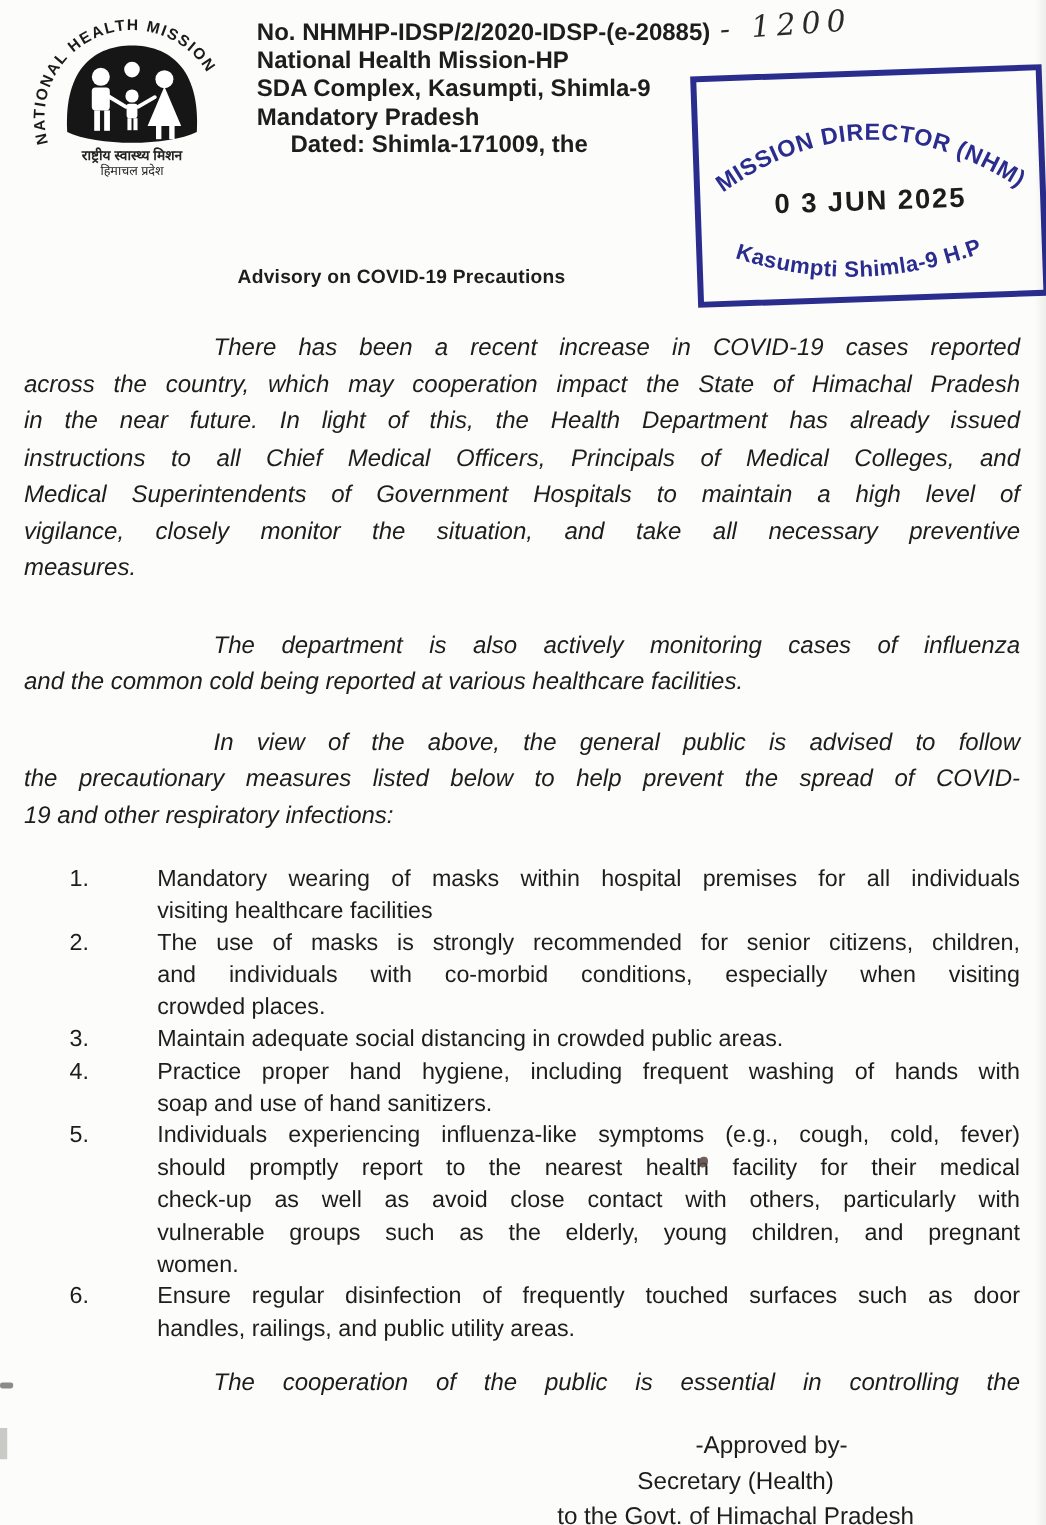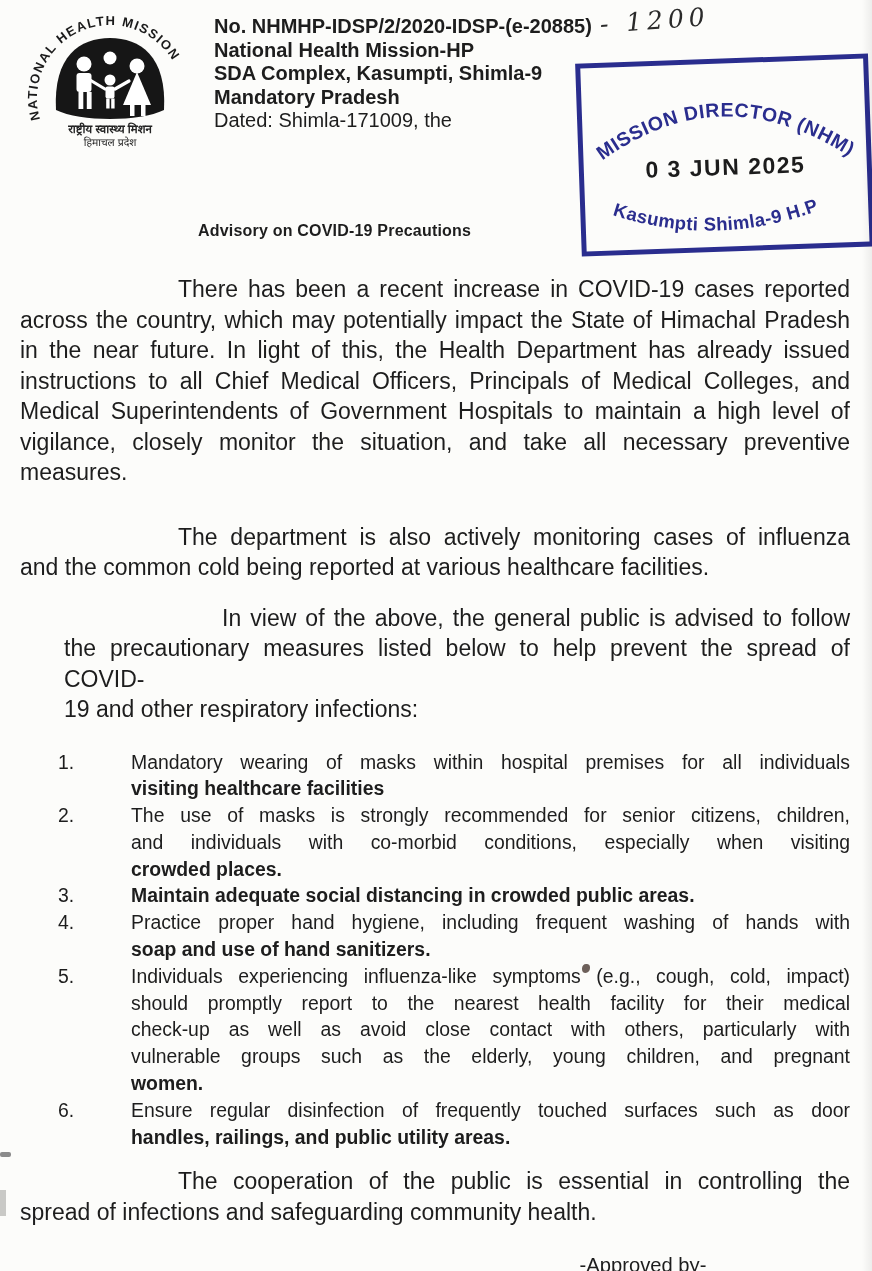--- a/index.html
+++ b/index.html
@@ -12,48 +12,48 @@
     background:linear-gradient(to right,rgba(0,0,0,0),rgba(0,0,0,0.06));pointer-events:none;}
   .content{padding:8px 22px 0 20px;}
 
   
   .header-row{display:flex;align-items:flex-start;}
   .logo-box{flex:0 0 auto;width:180px;}
   .logo-arc{fill:#1b1b1b;}
   .hindi{fill:#242424;filter:blur(0.55px);}
   .header-text{margin-left:14px;padding-top:5px;}
   .h-line{font-size:20px;font-weight:bold;line-height:23.5px;white-space:nowrap;}
-  .h-line.dated{font-weight:normal;}
+  .h-line.dated{font-weight:bold;margin-left:28px;}
   .handwritten{
     display:inline-block;font-family:"DejaVu Serif",serif;font-style:italic;
     font-weight:400;font-size:25px;letter-spacing:5px;color:#2a2a2a;
     transform:rotate(-4deg) translateY(-4px);margin-left:8px;
   }
 
   
   .stamp-wrap{position:absolute;left:576px;top:56px;transform:rotate(-2deg);}
   .stamp-blue{fill:#2a2d8e;}
 
   
   .doc-title{margin:68px 0 0 178px;font-size:16px;font-weight:bold;letter-spacing:0.2px;}
-  .para{margin:34px 0 0 0;font-size:23px;line-height:30.5px;}
+  .para{margin:34px 0 0 0;font-size:20px;line-height:30.5px;font-style:italic;}
   .para .jline{text-align:justify;text-align-last:justify;}
   .para .jline.last{text-align-last:left;}
   .para.indent .jline:first-child{text-indent:158px;}
   .para.p2{}
-  .para.p3{margin-top:20px;margin-left:44px;}
+  .para.p3{margin-top:20px;}
   .para.closing{margin-top:16px;}
 
   
   .adv-list{margin:24px 0 0 38px;font-size:19.4px;line-height:26.8px;}
   .li{display:flex;}
   .li-num{flex:0 0 37px;}
   .li-text{flex:1;margin-left:36px;}
   .li-text .jline{text-align:justify;text-align-last:justify;}
-  .li-text .jline.last{text-align-last:left;font-weight:bold;}
+  .li-text .jline.last{text-align-last:left;}
 
   
   .sig{margin:24px 2px 0 auto;width:470px;text-align:center;
        font-size:20.2px;line-height:29.5px;}
   .sig-line1{transform:translateX(30px);}
 
   
   .ink-dot{position:absolute;left:582px;top:964px;width:8px;height:9px;
     border-radius:50% 40% 55% 45%;background:#53443d;opacity:0.85;}
   .edge-mark{position:absolute;left:0;top:1152px;width:11px;height:5px;background:#8b8b8b;border-radius:2px;}
@@ -104,21 +104,21 @@
         <div class="h-line">SDA Complex, Kasumpti, Shimla-9</div>
         <div class="h-line">Mandatory Pradesh</div>
         <div class="h-line dated">Dated: Shimla-171009, the</div>
       </div>
     </div>
 
     <div class="doc-title">Advisory on COVID-19 Precautions</div>
 
     <div class="para indent">
         <div class="jline">There has been a recent increase in COVID-19 cases reported</div>
-        <div class="jline">across the country, which may potentially impact the State of Himachal Pradesh</div>
+        <div class="jline">across the country, which may cooperation impact the State of Himachal Pradesh</div>
         <div class="jline">in the near future. In light of this, the Health Department has already issued</div>
         <div class="jline">instructions to all Chief Medical Officers, Principals of Medical Colleges, and</div>
         <div class="jline">Medical Superintendents of Government Hospitals to maintain a high level of</div>
         <div class="jline">vigilance, closely monitor the situation, and take all necessary preventive</div>
         <div class="jline last">measures.</div>
       </div>
     <div class="para indent p2">
         <div class="jline">The department is also actively monitoring cases of influenza</div>
         <div class="jline last">and the common cold being reported at various healthcare facilities.</div>
       </div>
@@ -153,39 +153,38 @@
       <div class="li">
         <span class="li-num">4.</span>
         <div class="li-text">
             <div class="jline">Practice proper hand hygiene, including frequent washing of hands with</div>
             <div class="jline last">soap and use of hand sanitizers.</div>
           </div>
       </div>
       <div class="li">
         <span class="li-num">5.</span>
         <div class="li-text">
-            <div class="jline">Individuals experiencing influenza-like symptoms (e.g., cough, cold, impact)</div>
+            <div class="jline">Individuals experiencing influenza-like symptoms (e.g., cough, cold, fever)</div>
             <div class="jline">should promptly report to the nearest health facility for their medical</div>
             <div class="jline">check-up as well as avoid close contact with others, particularly with</div>
             <div class="jline">vulnerable groups such as the elderly, young children, and pregnant</div>
             <div class="jline last">women.</div>
           </div>
       </div>
       <div class="li">
         <span class="li-num">6.</span>
         <div class="li-text">
             <div class="jline">Ensure regular disinfection of frequently touched surfaces such as door</div>
             <div class="jline last">handles, railings, and public utility areas.</div>
           </div>
       </div>
     </div>
 
     <div class="para indent closing">
         <div class="jline">The cooperation of the public is essential in controlling the</div>
-        <div class="jline last">spread of infections and safeguarding community health.</div>
       </div>
 
     <div class="sig">
       <div class="sig-line1">-Approved by-</div>
       <div>Secretary (Health)</div>
       <div>to the Govt. of Himachal Pradesh</div>
     </div>
   </div>
 
   <div class="stamp-wrap">

